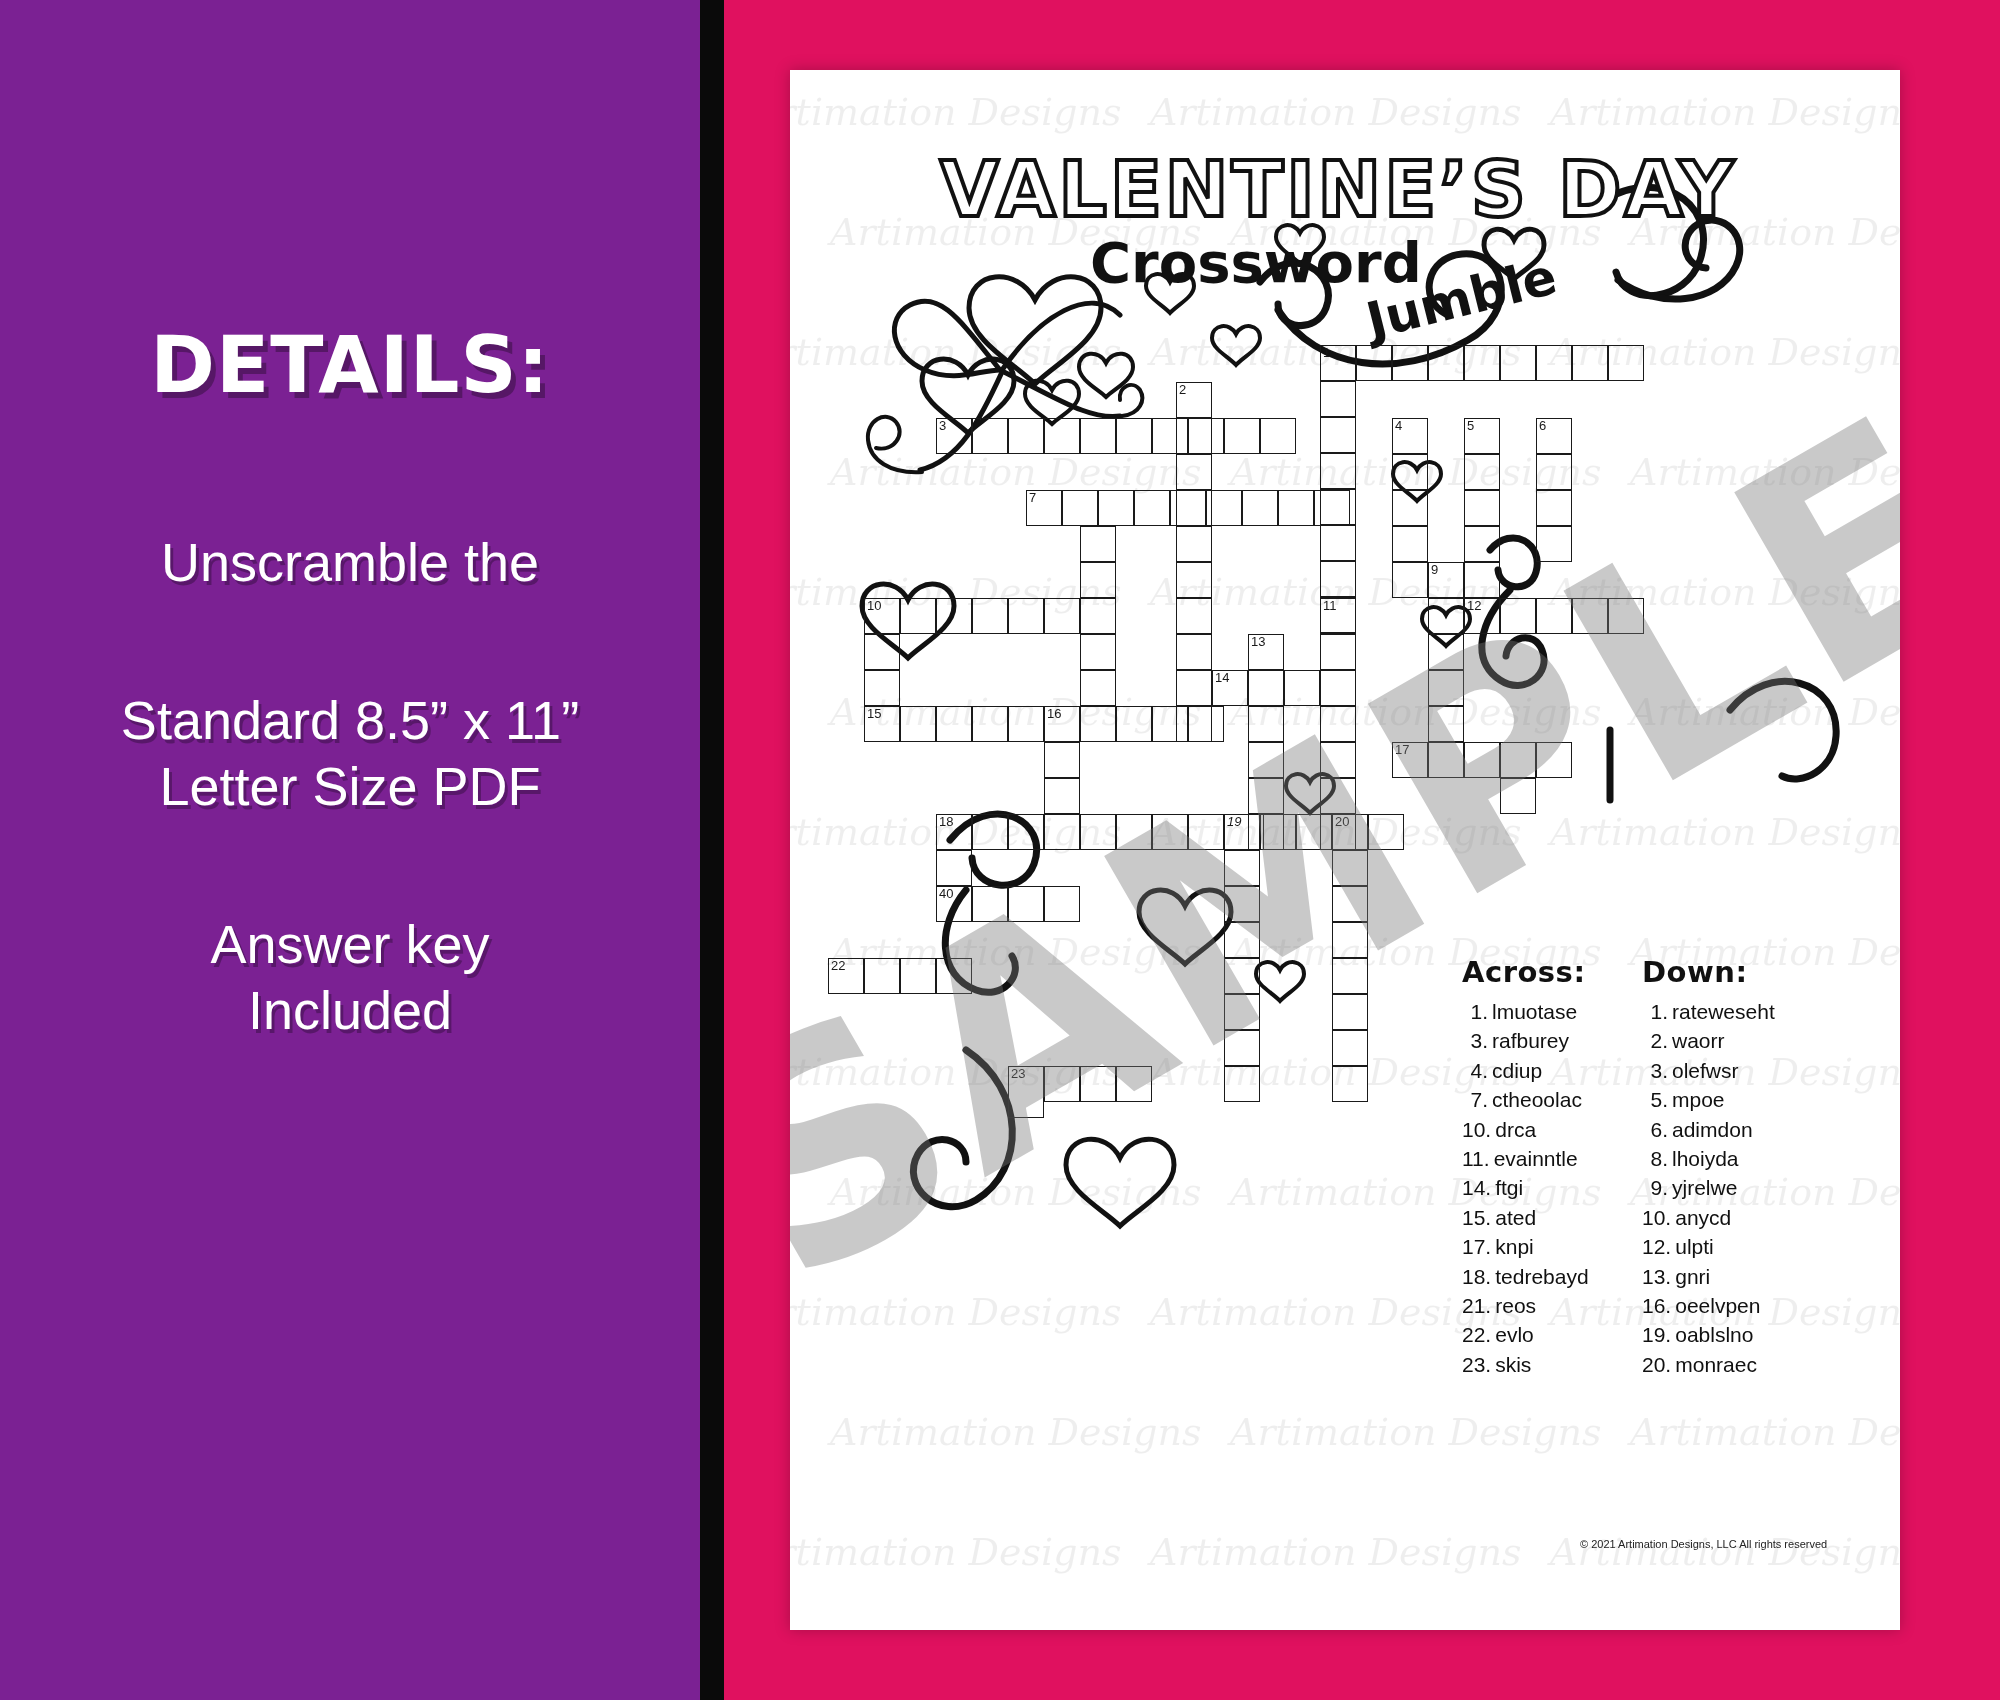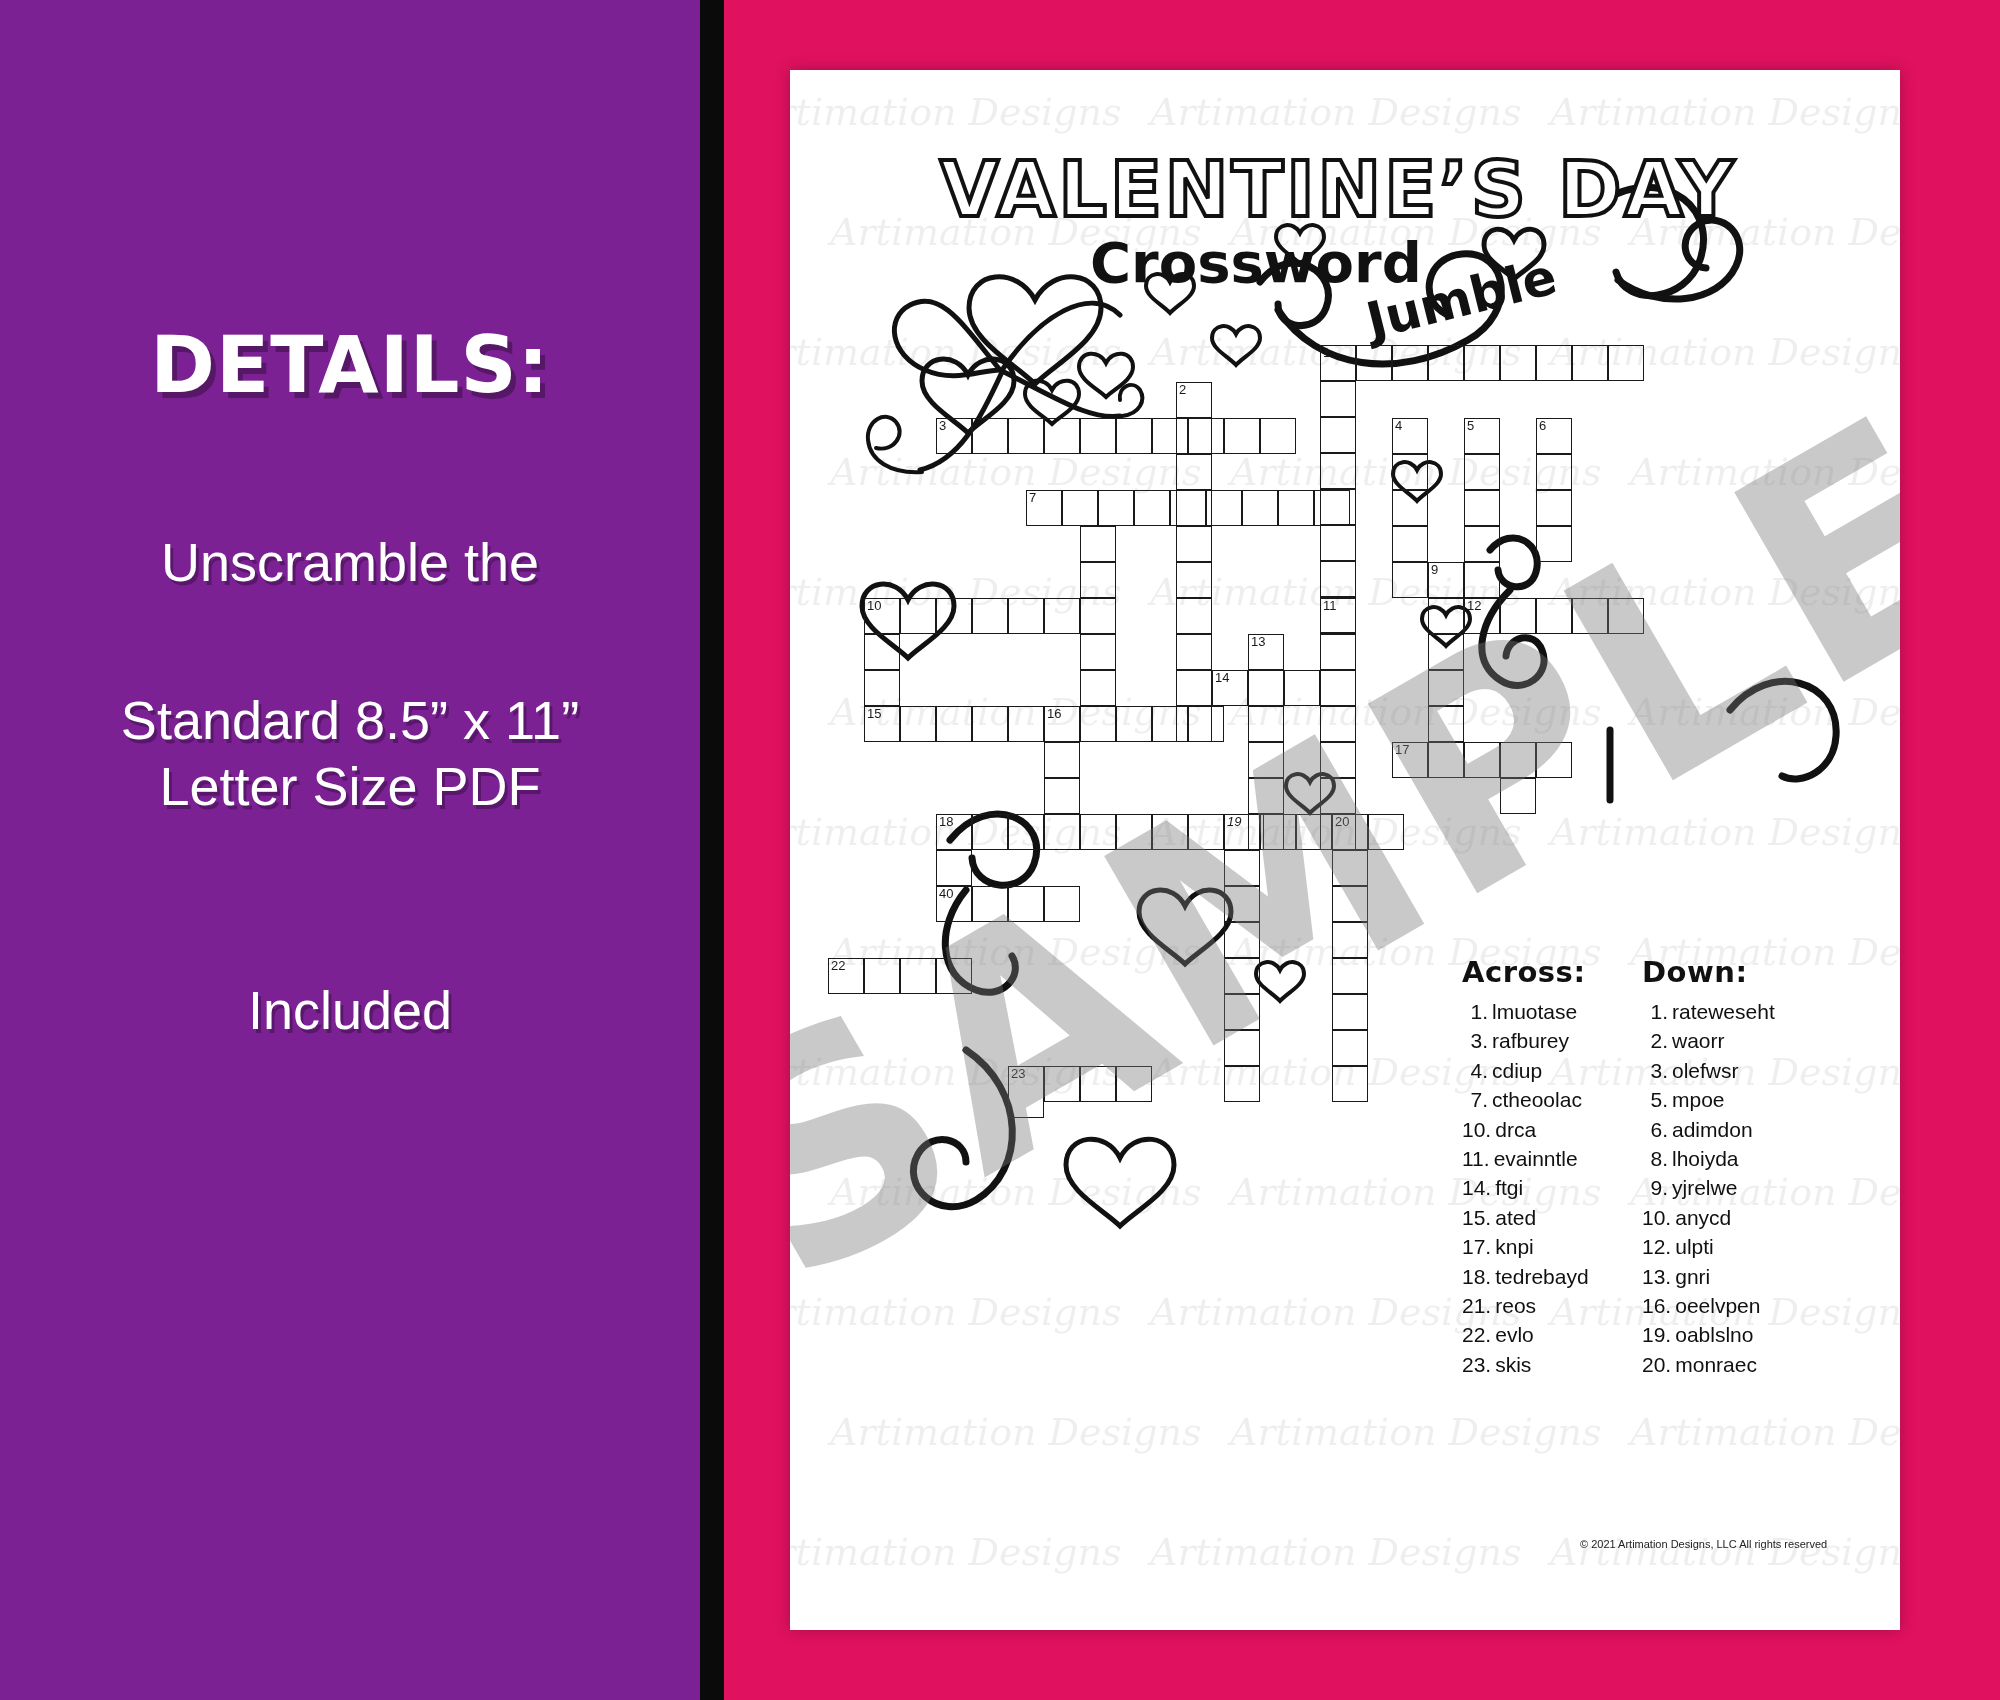--- a/index.html
+++ b/index.html
@@ -168,21 +168,21 @@
     <div class="left-inner">
       <div class="details-title">DETAILS:</div>
       <div class="detail-line">
         <span>Unscramble the</span><br>
       </div>
       <div class="detail-line">
         <span>Standard 8.5” x 11”</span><br>
         <span>Letter Size PDF</span>
       </div>
       <div class="detail-line">
-        <br>
+        <span>Answer key</span><br>
         <span>Included</span>
       </div>
     </div>
   </div>
 
   <div class="black-gap"></div>
 
   <div class="right-panel">
     <div class="sheet">
 

